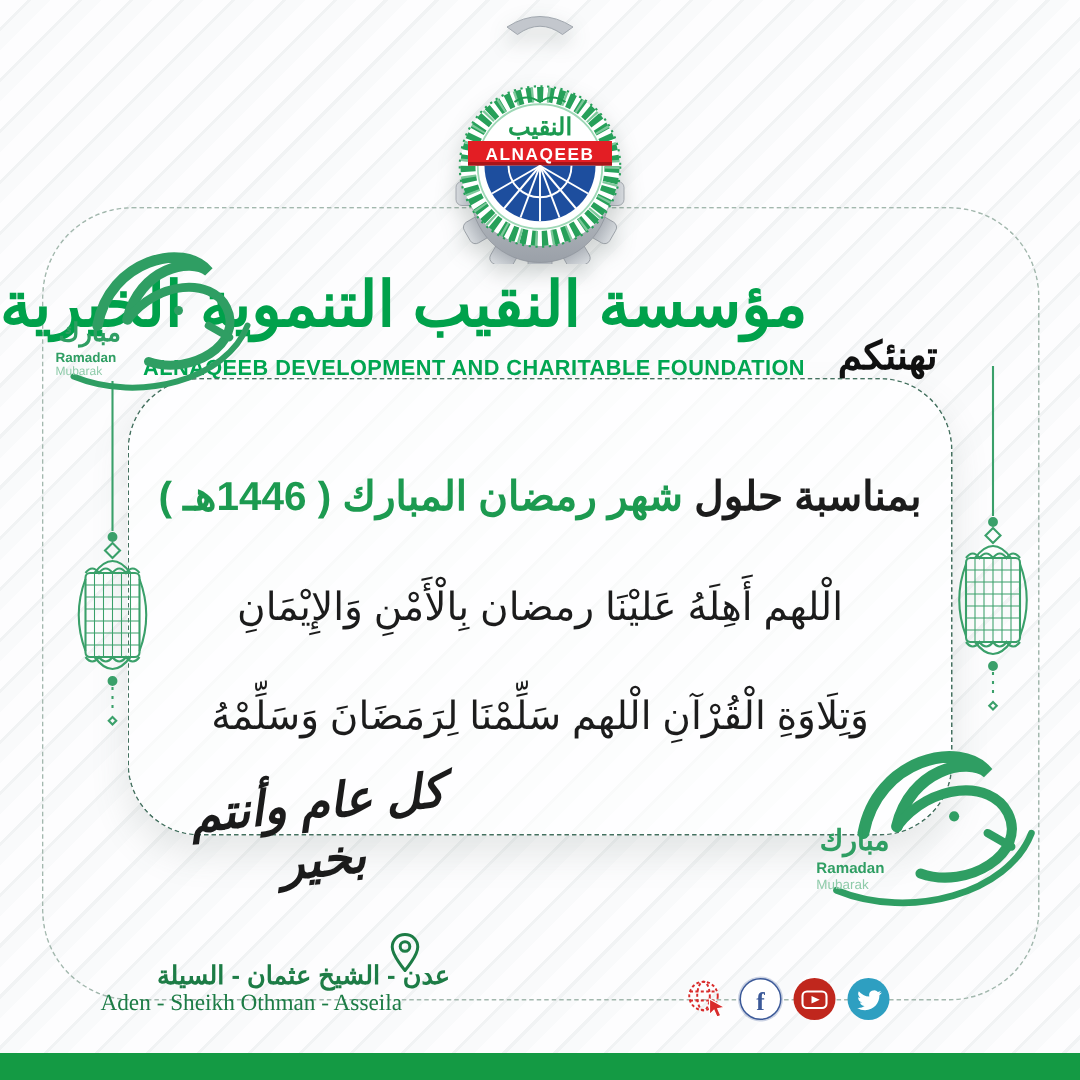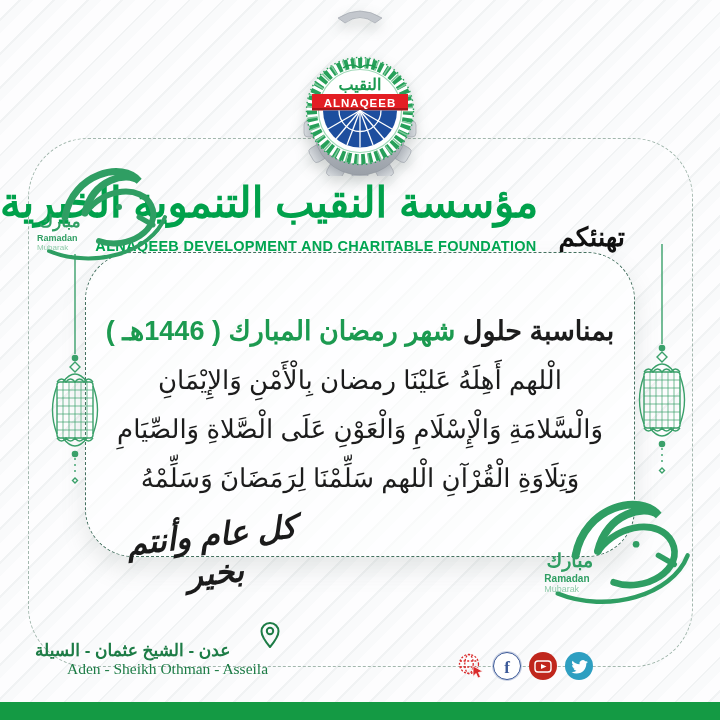--- a/index.html
+++ b/index.html
@@ -25,21 +25,21 @@
     font-size:14.5px;font-weight:bold;color:#00a651;letter-spacing:.3px;}
   .greets{position:absolute;top:222px;right:95px;font-size:26px;font-weight:800;
     color:#111;direction:rtl;}
 
   
   .card{position:absolute;left:85px;top:252px;width:550px;height:305px;box-sizing:border-box;
     border:1.6px dashed #44705f;border-radius:48px;background:rgba(255,255,255,.55);
     box-shadow:0 12px 24px rgba(110,125,118,.16);
     display:flex;flex-direction:column;justify-content:center;align-items:center;
     padding:16px 26px;direction:rtl;}
-  .card p{margin:0;line-height:49px;font-size:26px;color:#1c1c1c;font-weight:500;
+  .card p{margin:12px;line-height:49px;font-size:26px;color:#1c1c1c;font-weight:500;
     text-align:center;white-space:nowrap;}
   .card p.l1{font-size:27px;font-weight:700;}
   .card .green{color:#1c9a50;}
   .signature{position:absolute;left:116px;top:516px;width:195px;text-align:center;
     font-size:32px;font-style:italic;font-weight:bold;color:#1b1b1b;direction:rtl;
     transform:rotate(-6deg);}
 
   
   .lantern{position:absolute;}
   .lantern-left{left:45px;top:254px;}
@@ -49,21 +49,21 @@
   .rm{position:absolute;width:150px;height:125px;}
   .rm-topleft{left:35px;top:155px;}
   .rm-bottomright{left:542px;top:486px;transform:scale(1.12);transform-origin:top left;}
   .rm .mubarak{position:absolute;left:4px;top:56px;font-size:17px;font-weight:800;
     color:#2f9e63;direction:rtl;}
   .rm .cap1{position:absolute;left:2px;top:78px;font-size:9px;font-weight:bold;color:#2f9e63;}
   .rm .cap2{position:absolute;left:2px;top:88px;font-size:8px;color:#8fcbaa;}
 
   
   .pin{position:absolute;left:260px;top:622px;}
-  .addr-ar{position:absolute;left:35px;top:640px;width:265px;text-align:left;
+  .addr-ar{position:absolute;left:35px;top:640px;width:265px;text-align:right;
     font-size:17px;font-weight:800;color:#1d7c46;direction:rtl;}
   .addr-en{position:absolute;left:35px;top:660px;width:265px;text-align:center;
     font-family:"Liberation Serif", serif;font-size:15.5px;font-weight:normal;color:#1d7c46;}
   .social{position:absolute;left:457px;top:652px;display:flex;gap:8px;align-items:center;}
   .s-icon{width:28px;height:28px;border-radius:50%;display:flex;align-items:center;
     justify-content:center;box-sizing:border-box;}
   .s-web{background:transparent;}
   .s-fb{background:#fff;border:1.6px solid #3b5998;box-shadow:0 0 0 1px rgba(59,89,152,.25);}
   .s-fb span{font-family:"Liberation Serif", serif;font-weight:bold;font-size:17px;
     color:#3b5998;line-height:1;margin-top:2px;}
@@ -137,21 +137,20 @@
     </g>
   </svg>
 
   <div class="title-ar" lang="ar">مؤسسة النقيب التنموية الخيرية</div>
   <div class="title-en">ALNAQEEB DEVELOPMENT AND CHARITABLE FOUNDATION</div>
   <div class="greets" lang="ar">تهنئكم</div>
 
   <div class="card">
     <p class="l1"><span>بمناسبة حلول</span> <span class="green">شهر رمضان المبارك ( 1446هـ )</span></p>
     <p>الْلهم أَهِلَهُ عَليْنَا رمضان بِالْأَمْنِ وَالإِيْمَانِ</p>
-    <p>وَالْسَّلامَةِ وَالْإِسْلَامِ وَالْعَوْنِ عَلَى الْصَّلاةِ وَالصِّيَامِ</p>
     <p>وَتِلَاوَةِ الْقُرْآنِ الْلهم سَلِّمْنَا لِرَمَضَانَ وَسَلِّمْهُ</p>
   </div>
   <div class="signature" lang="ar">كل عام وأنتم بخير</div>
 
   <svg class="lantern lantern-left" width="60" height="230" viewBox="0 0 60 230">
     <g stroke="#3aa06a" fill="none" stroke-width="1.4">
       <line x1="30" y1="0" x2="30" y2="100"></line>
       <circle cx="30" cy="104" r="2.6" fill="#3aa06a"></circle>
       <path d="M30,108 l5,5 l-5,5 l-5,-5 Z"></path>
       <path d="M18,128 Q30,112 42,128"></path>

